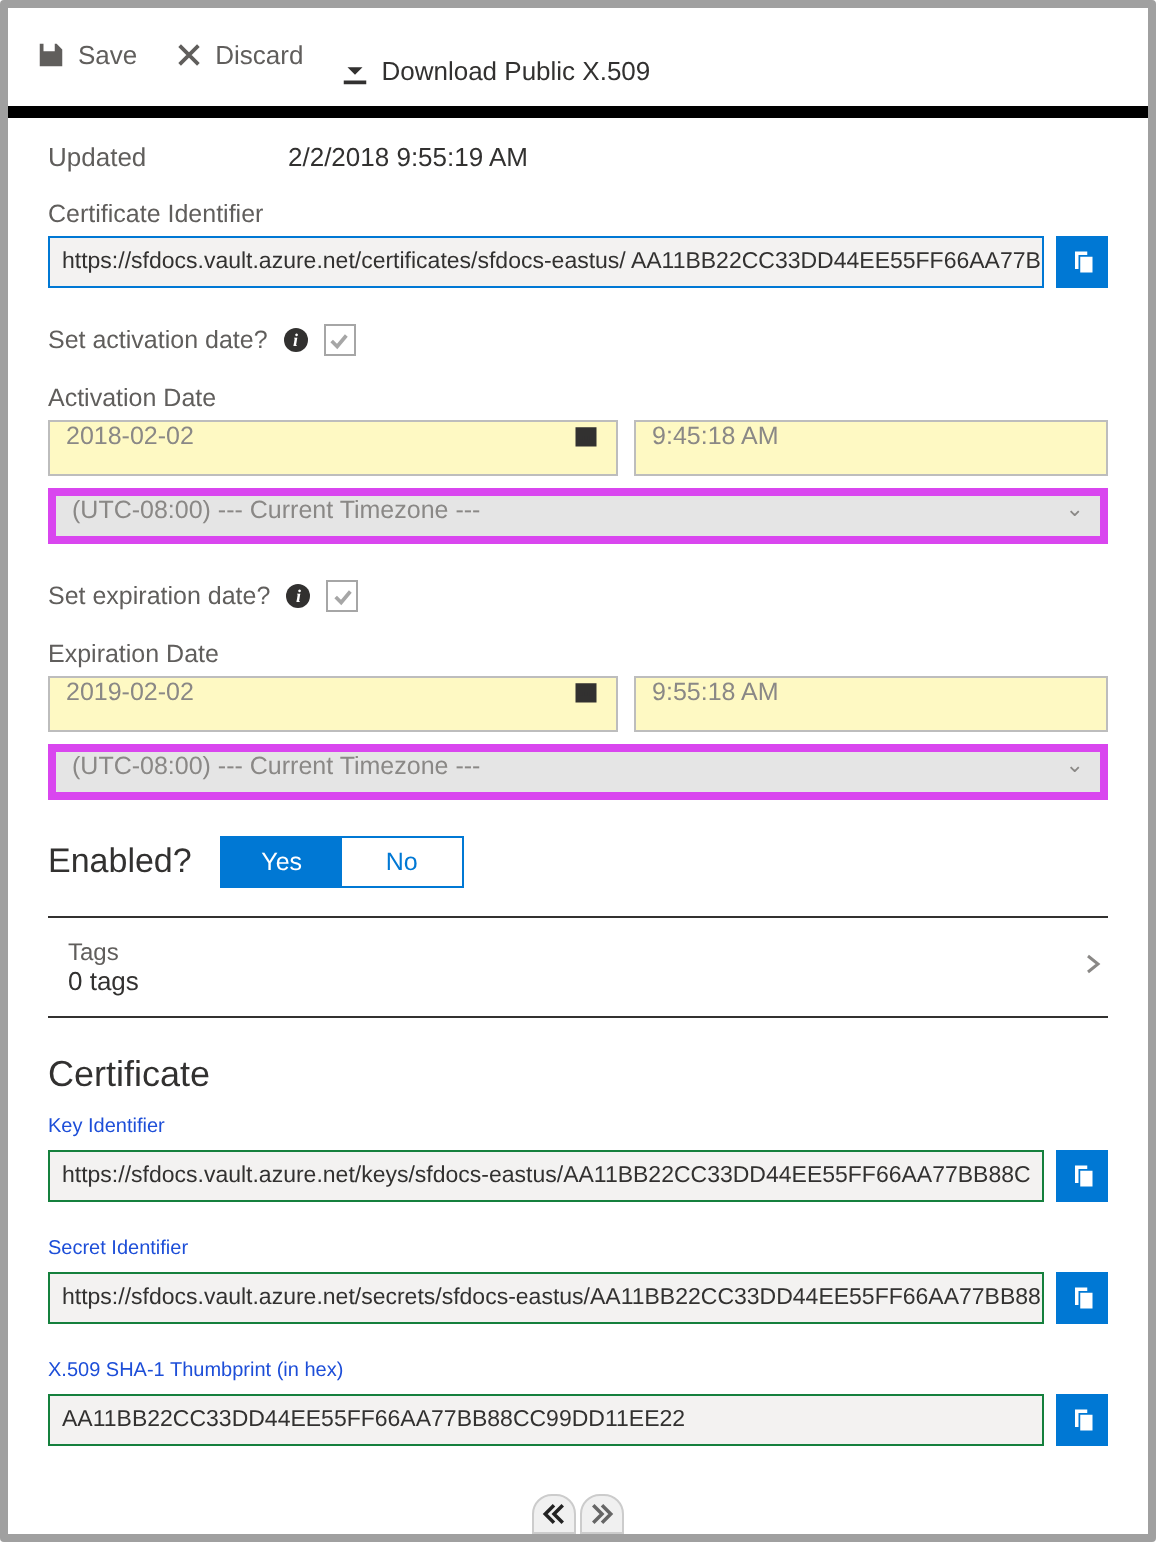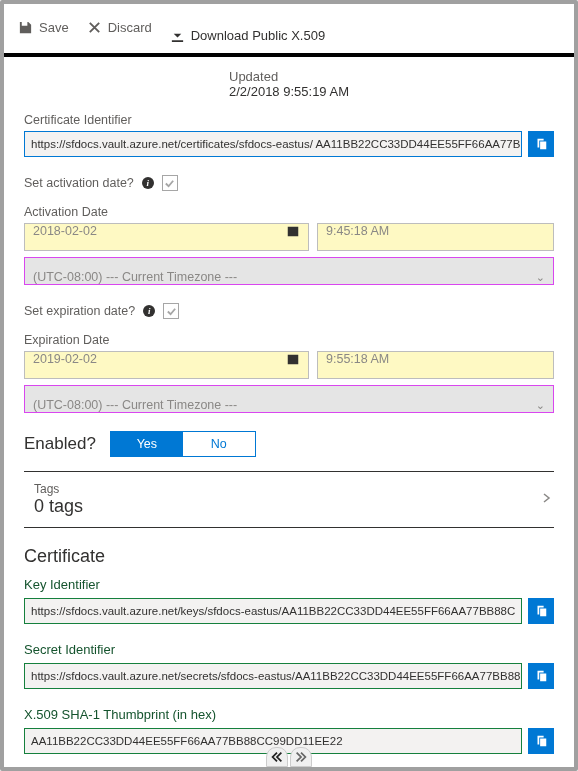--- a/index.html
+++ b/index.html
@@ -13,37 +13,37 @@
     border: 4px solid #a0a0a0;
     border-radius: 2px;
     position: relative;
     overflow: hidden;
   }
   .toolbar {
     display: flex;
     align-items: center;
     gap: 18px;
     padding: 8px 14px 10px 14px;
-    border-bottom: 4px solid #000000;
+    border-bottom: 6px solid #000000;
   }
   .toolbar-btn {
     display: flex;
     align-items: center;
     gap: 6px;
     color: #605e5c;
     cursor: pointer;
     font-size: 13px;
   }
   .toolbar-btn svg { width: 15px; height: 15px; fill: #605e5c; }
   .toolbar-btn.dark { color: #323130; margin-top: 16px; }
   .toolbar-btn.dark svg { fill: #323130; }
 
   .content { padding: 12px 20px 0 20px; }
 
-  .row { display: flex; align-items: center; margin-bottom: 14px; flex-direction: column; }
+  .row { display: flex; align-items: center; margin-bottom: 14px; }
   .row .label { color: #605e5c; width: 120px; }
   .row .value { color: #323130; }
 
   .field-label { color: #605e5c; font-size: 12.5px; margin-bottom: 4px; display: block; }
 
   .id-row { display: flex; align-items: stretch; gap: 6px; margin-bottom: 18px; }
   .id-input {
     flex: 1;
     border: 1px solid #0078d4;
     background: #f3f2f1;
@@ -83,59 +83,59 @@
 
   .date-row { display: flex; gap: 8px; margin-bottom: 6px; }
   .date-box {
     flex: 1; height: 28px; background: #fef9c3; border: 1px solid #bdbdbd;
     display: flex; align-items: flex-start; justify-content: space-between;
     padding: 0 8px; color: #8a8886; font-size: 12.5px;
   }
   .date-box.time { flex: 0.82; }
   .cal-icon svg { width: 14px; height: 14px; fill: #323130; }
   .tz-box {
-    height: 28px; background: #e5e5e5; border: 1px solid #d946ef;
-    display: flex; align-items: flex-end; justify-content: space-between;
+    height: 28px; background: #e5e5e5; border: 4px solid #d946ef;
+    display: flex; align-items: flex-start; justify-content: space-between;
     padding: 0 8px; color: #8a8886; font-size: 12.5px; margin-bottom: 18px;
   }
   .chev { color: #8a8886; font-size: 11px; }
 
   .enabled-row { display: flex; align-items: center; gap: 14px; margin-bottom: 14px; }
   .enabled-row .lbl { color: #323130; font-size: 17px; }
   .toggle-group { display: flex; border: 1px solid #0078d4; }
   .toggle-opt {
-    width: 72px; height: 24px; display: flex; align-items: center; justify-content: center;
+    width: 60px; height: 24px; display: flex; align-items: center; justify-content: center;
     font-size: 12.5px; cursor: pointer;
   }
   .toggle-opt.active { background: #0078d4; color: #fff; }
   .toggle-opt.inactive { background: #fff; color: #0078d4; }
 
   .hr { border: none; border-top: 1px solid #323130; margin: 0 0 0 0; }
 
   .tags-row {
     display: flex; align-items: center; justify-content: space-between;
     padding: 10px 2px 10px 10px; cursor: pointer;
   }
   .tags-left .t1 { color: #605e5c; font-size: 12px; }
-  .tags-left .t2 { color: #323130; font-size: 18px; }
+  .tags-left .t2 { color: #323130; font-size: 13px; }
   .tags-chev svg { width: 12px; height: 12px; stroke: #8a8886; stroke-width: 1.5; fill: none; }
 
   .scroll-arrows {
     position: absolute; bottom: 0; left: 50%; transform: translateX(-50%);
     display: flex; gap: 2px; padding-bottom: 0px;
   }
   .scroll-arrows .arr {
     width: 22px; height: 20px; background: #f0f0f0; border: 1px solid #ccc;
     border-radius: 10px 10px 0 0;
     display: flex; align-items: center; justify-content: center;
   }
   .scroll-arrows svg { width: 14px; height: 14px; stroke: #666; stroke-width: 2; fill: none; }
   .scroll-arrows .arr.db svg { stroke: #222; }
 
-  .sub-label { color: #14532d; font-size: 13px; margin: 8px 0 6px 0; display: block; }
+  .sub-label { color: #1d4ed8; font-size: 10px; margin: 8px 0 6px 0; display: block; }
 </style>
 </head>
 <body>
 
 <div class="toolbar">
   <div class="toolbar-btn">
     <svg viewBox="0 0 16 16">
         <path d="M2 2h9l3 3v9H2V2zm2 0v4h6V2H4zm1 7h6v5H5V9z"></path>
       </svg>
     <span>Save</span>

